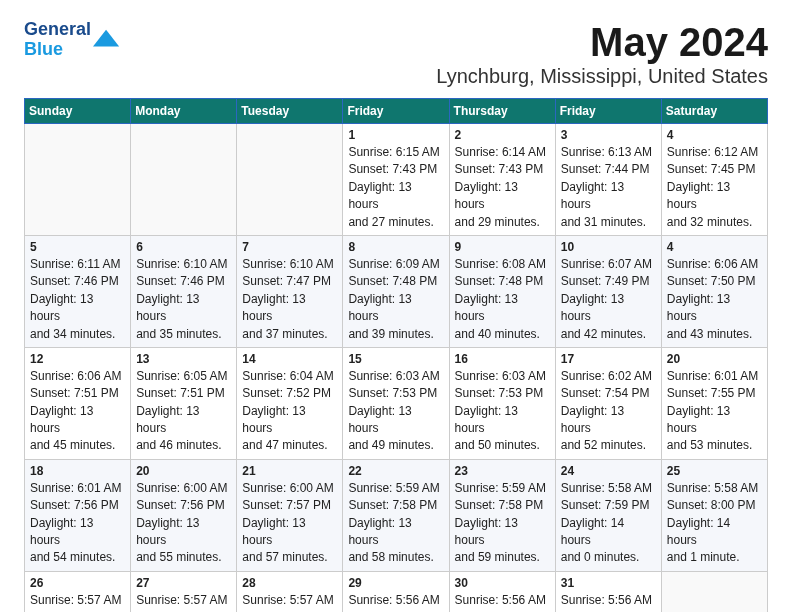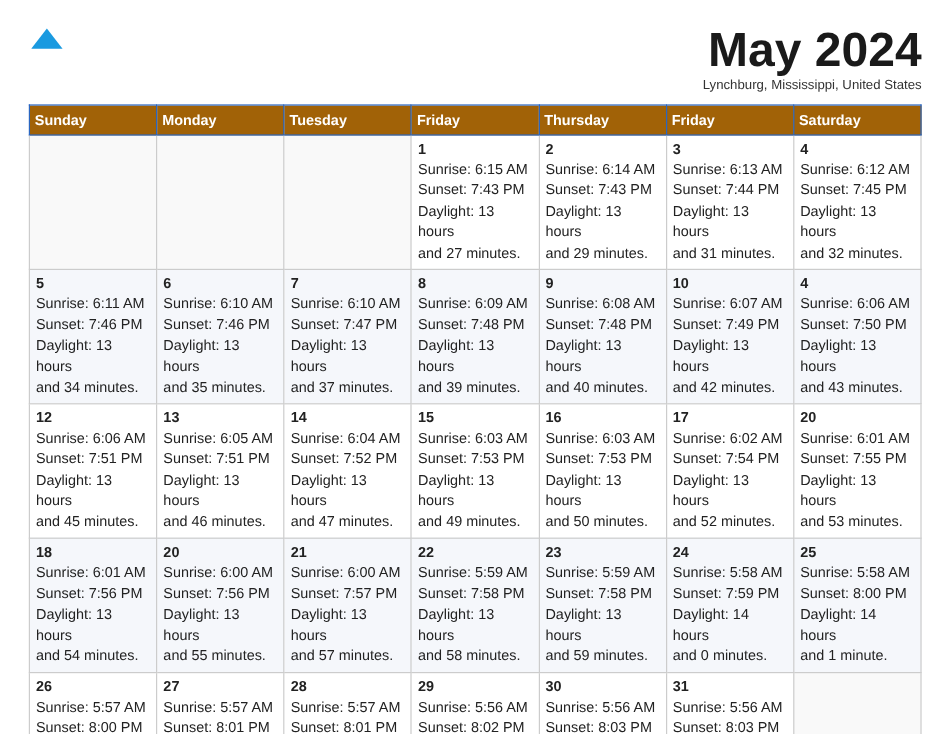--- a/index.html
+++ b/index.html
@@ -39,30 +39,30 @@
     }
     .title-block {
       text-align: right;
     }
     .month-title {
       font-size: 40px;
       font-weight: bold;
       color: #1a1a1a;
     }
     .location {
-      font-size: 11px;
+      font-size: 20px;
       color: #333;
     }
     .calendar-table {
       width: 100%;
       border-collapse: collapse;
       table-layout: fixed;
     }
     .calendar-table thead tr th {
-      background: #a16207;
+      background: #0f766e;
       color: #fff;
       font-size: 12px;
       font-weight: bold;
       padding: 5px 4px;
       text-align: left;
       border: 1px solid #2a66c0;
     }
     .calendar-table tbody tr td {
       border: 1px solid #ccc;
       vertical-align: top;
@@ -91,20 +91,21 @@
     }
   </style>
 </head>
 <body>
 
 <div class="page">
   <div class="header">
     <div class="logo">
       <div>
         <div style="display:flex;align-items:center;">
+          <span class="logo-text">General<br><span>Blue</span></span>
           <svg class="logo-icon" viewBox="0 0 30 30">
             <polygon points="14,4 28,22 0,22" fill="#1a9ae0"></polygon>
           </svg>
         </div>
       </div>
     </div>
     <div class="title-block">
       <div class="month-title">May 2024</div>
       <div class="location">Lynchburg, Mississippi, United States</div>
     </div>

